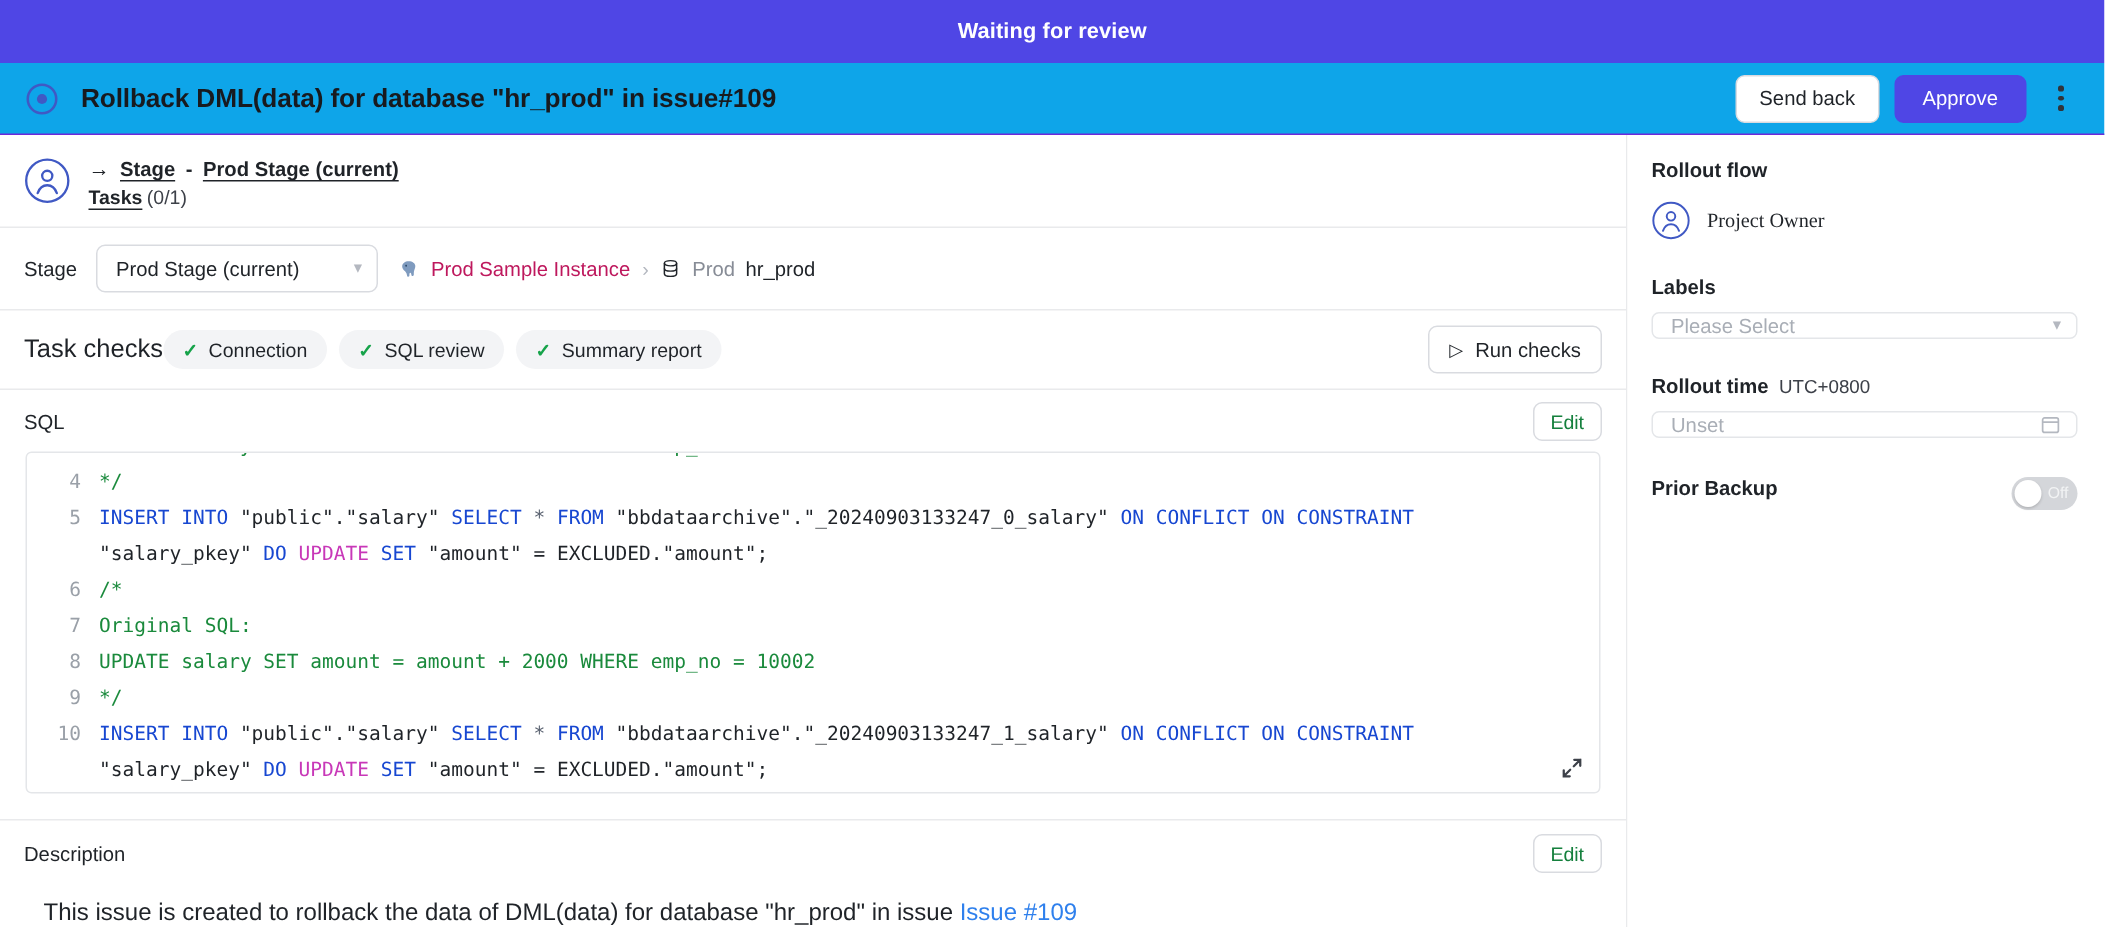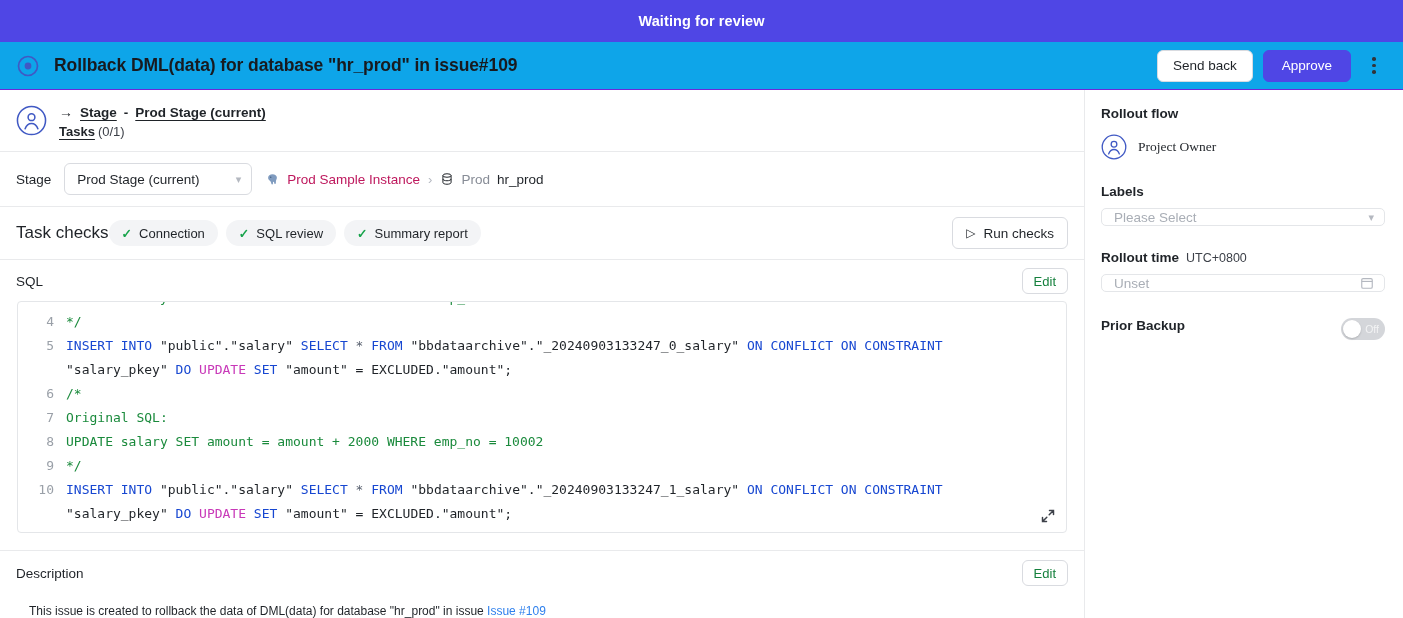--- a/index.html
+++ b/index.html
@@ -158,21 +158,21 @@
   .k-op    { color: #5a6270; }
   .expand-icon {
     position: absolute; right: 10px; bottom: 8px;
     width: 16px; height: 16px; cursor: pointer; color: #3d4149;
   }
 
   
   .desc-sec { border-top: 1px solid #e9eaec; margin-top: 17px; }
   .desc-head { display: flex; align-items: center; padding: 9px 16px 4px 16px; }
   .desc-label { font-size: 13.5px; color: #1f2328; }
-  .desc-body { padding: 14px 16px 0 29px; font-size: 12px; color: #1f2328; }
+  .desc-body { padding: 14px 16px 0 29px; font-size: 16px; color: #1f2328; }
   .desc-link { color: #2f80ed; cursor: pointer; }
 
   
   .side-h { font-size: 13.5px; font-weight: 700; color: #1f2328; }
   .approver-row { display: flex; align-items: center; gap: 11px; margin-top: 13px; font-family: Liberation Serif, serif; }
   .approver-name { font-size: 13.5px; color: #1f2328; }
   .side-block { margin-top: 24px; }
   .side-select {
     margin-top: 9px; height: 18px; border: 1px solid #e4e6e9; border-radius: 5px;
     background: #fff; display: flex; align-items: center; justify-content: space-between;

